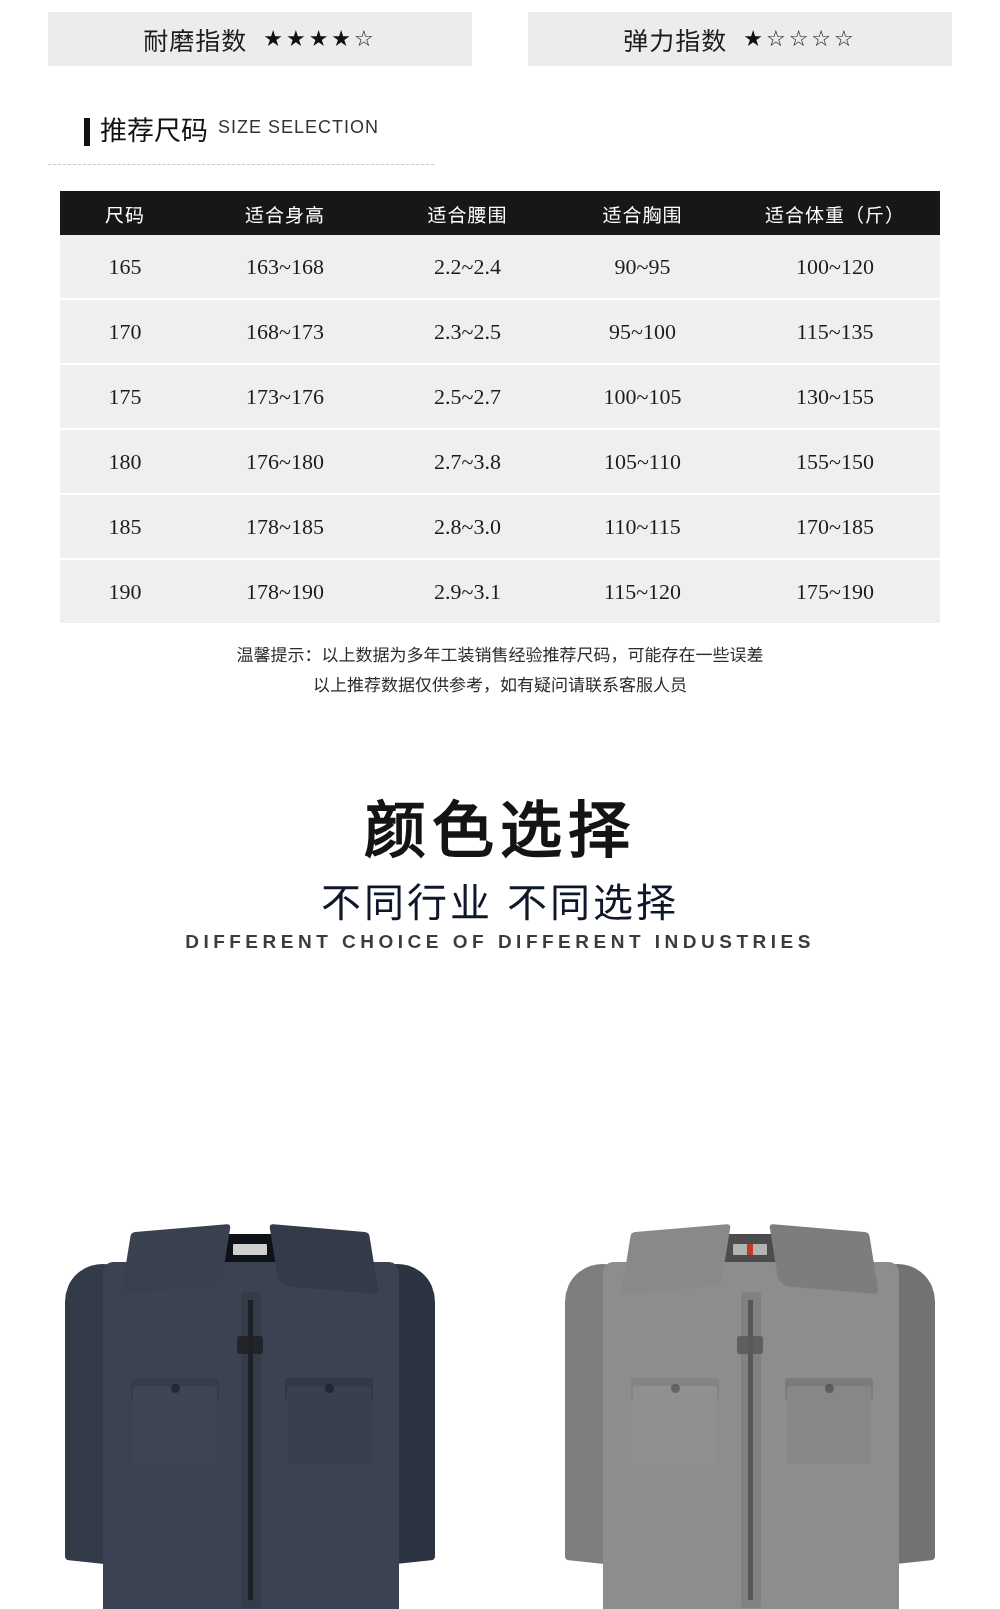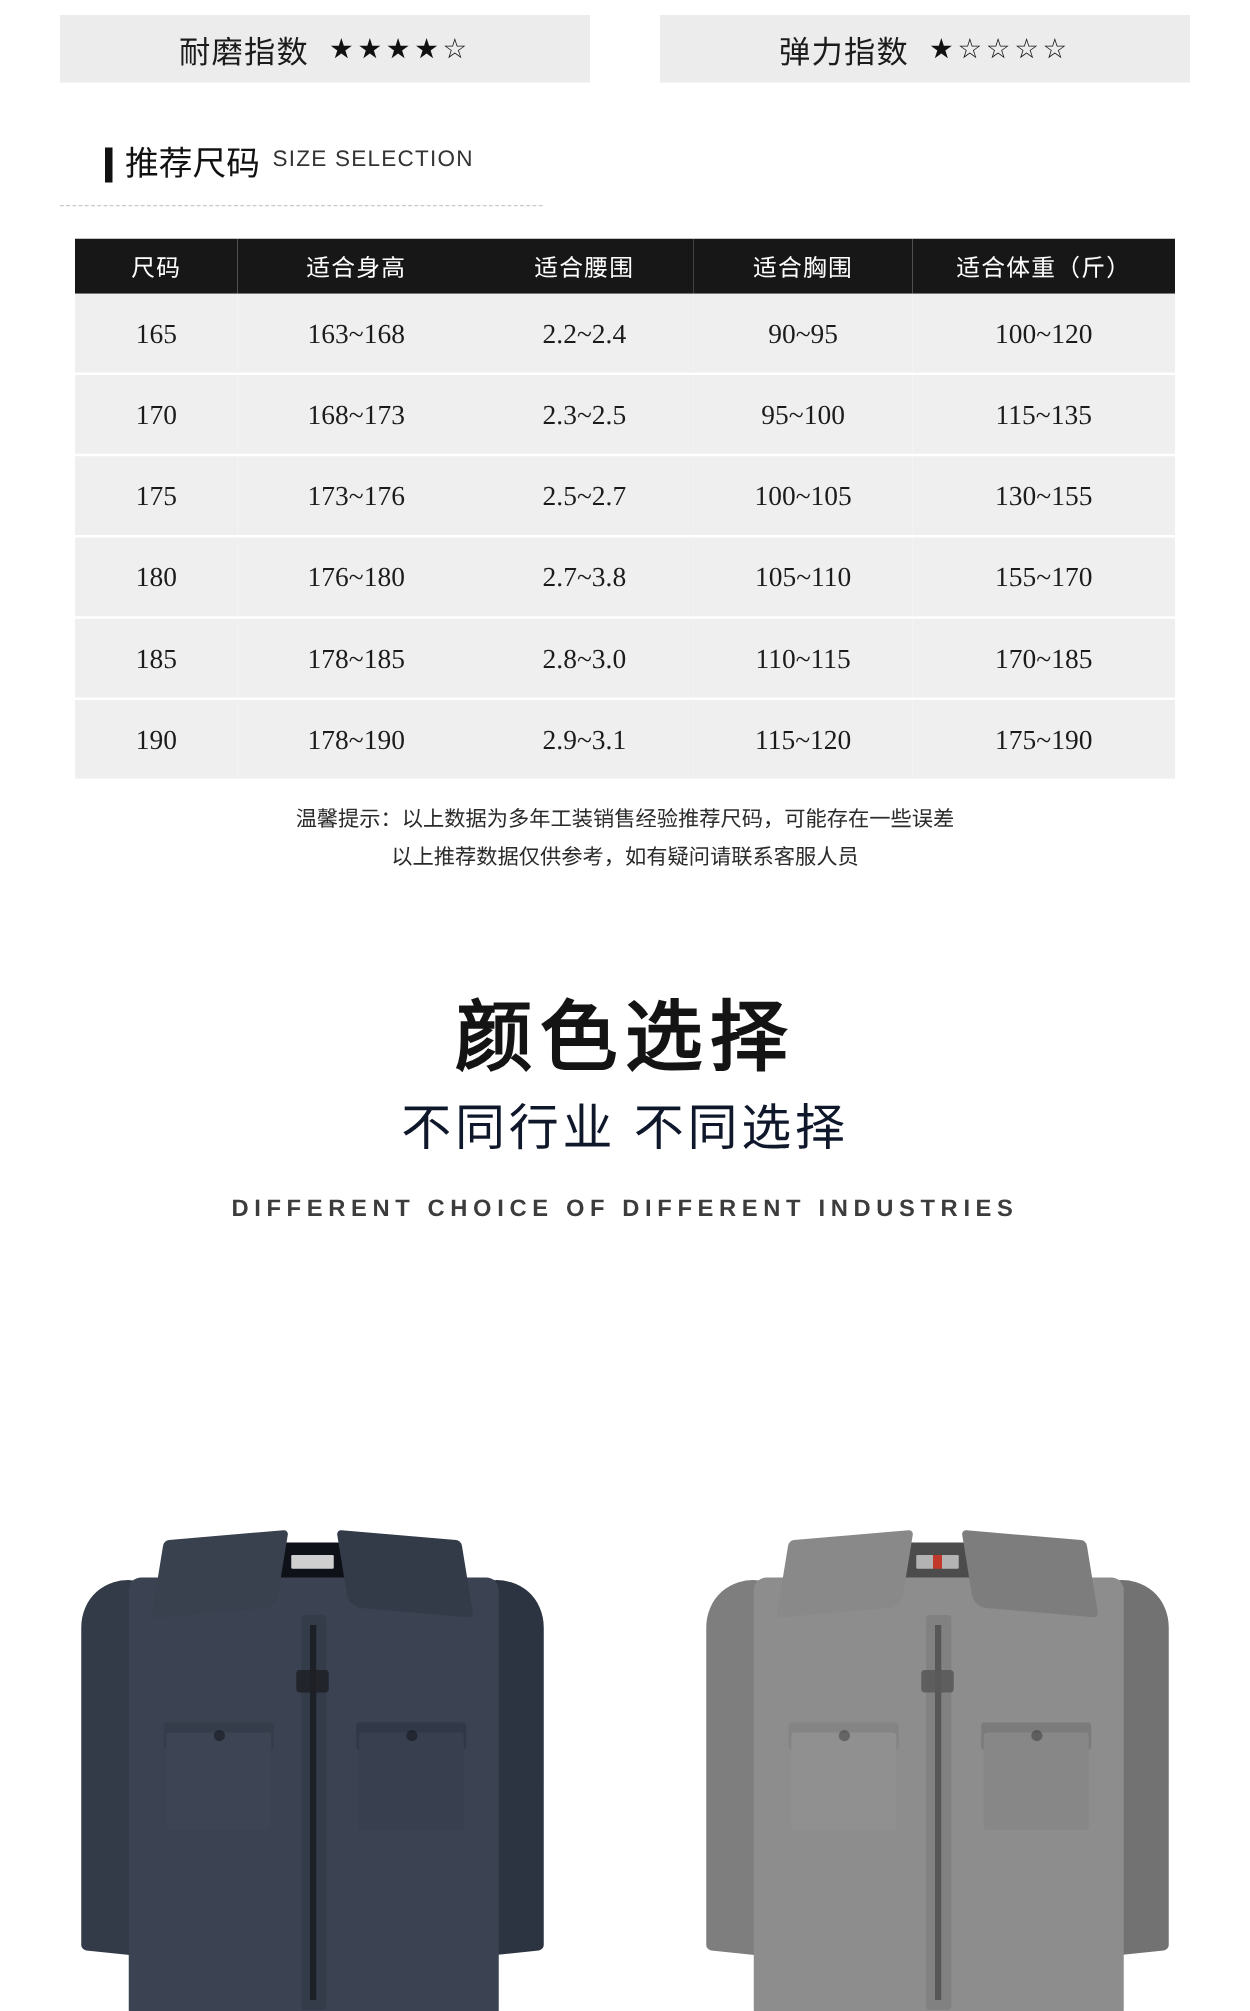--- a/index.html
+++ b/index.html
@@ -133,21 +133,21 @@
     line-height: 1.1;
   }
   .color-sub {
     margin-top: 16px;
     font-size: 40px;
     letter-spacing: 3px;
     color: #0f172a;
     line-height: 1.1;
   }
   .color-en {
-    margin-top: 32px;
+    margin-top: 6px;
     font-size: 19px;
     letter-spacing: 4.5px;
     color: #3c3c3c;
     font-weight: bold;
     text-align: center;
   }
 
   
   .jackets {
     position: absolute;
@@ -319,21 +319,21 @@
       <td>173~176</td>
       <td>2.5~2.7</td>
       <td>100~105</td>
       <td>130~155</td>
     </tr>
     <tr>
       <td>180</td>
       <td>176~180</td>
       <td>2.7~3.8</td>
       <td>105~110</td>
-      <td>155~170</td>
+      <td>155~150</td>
     </tr>
     <tr>
       <td>185</td>
       <td>178~185</td>
       <td>2.8~3.0</td>
       <td>110~115</td>
       <td>170~185</td>
     </tr>
     <tr>
       <td>190</td>

